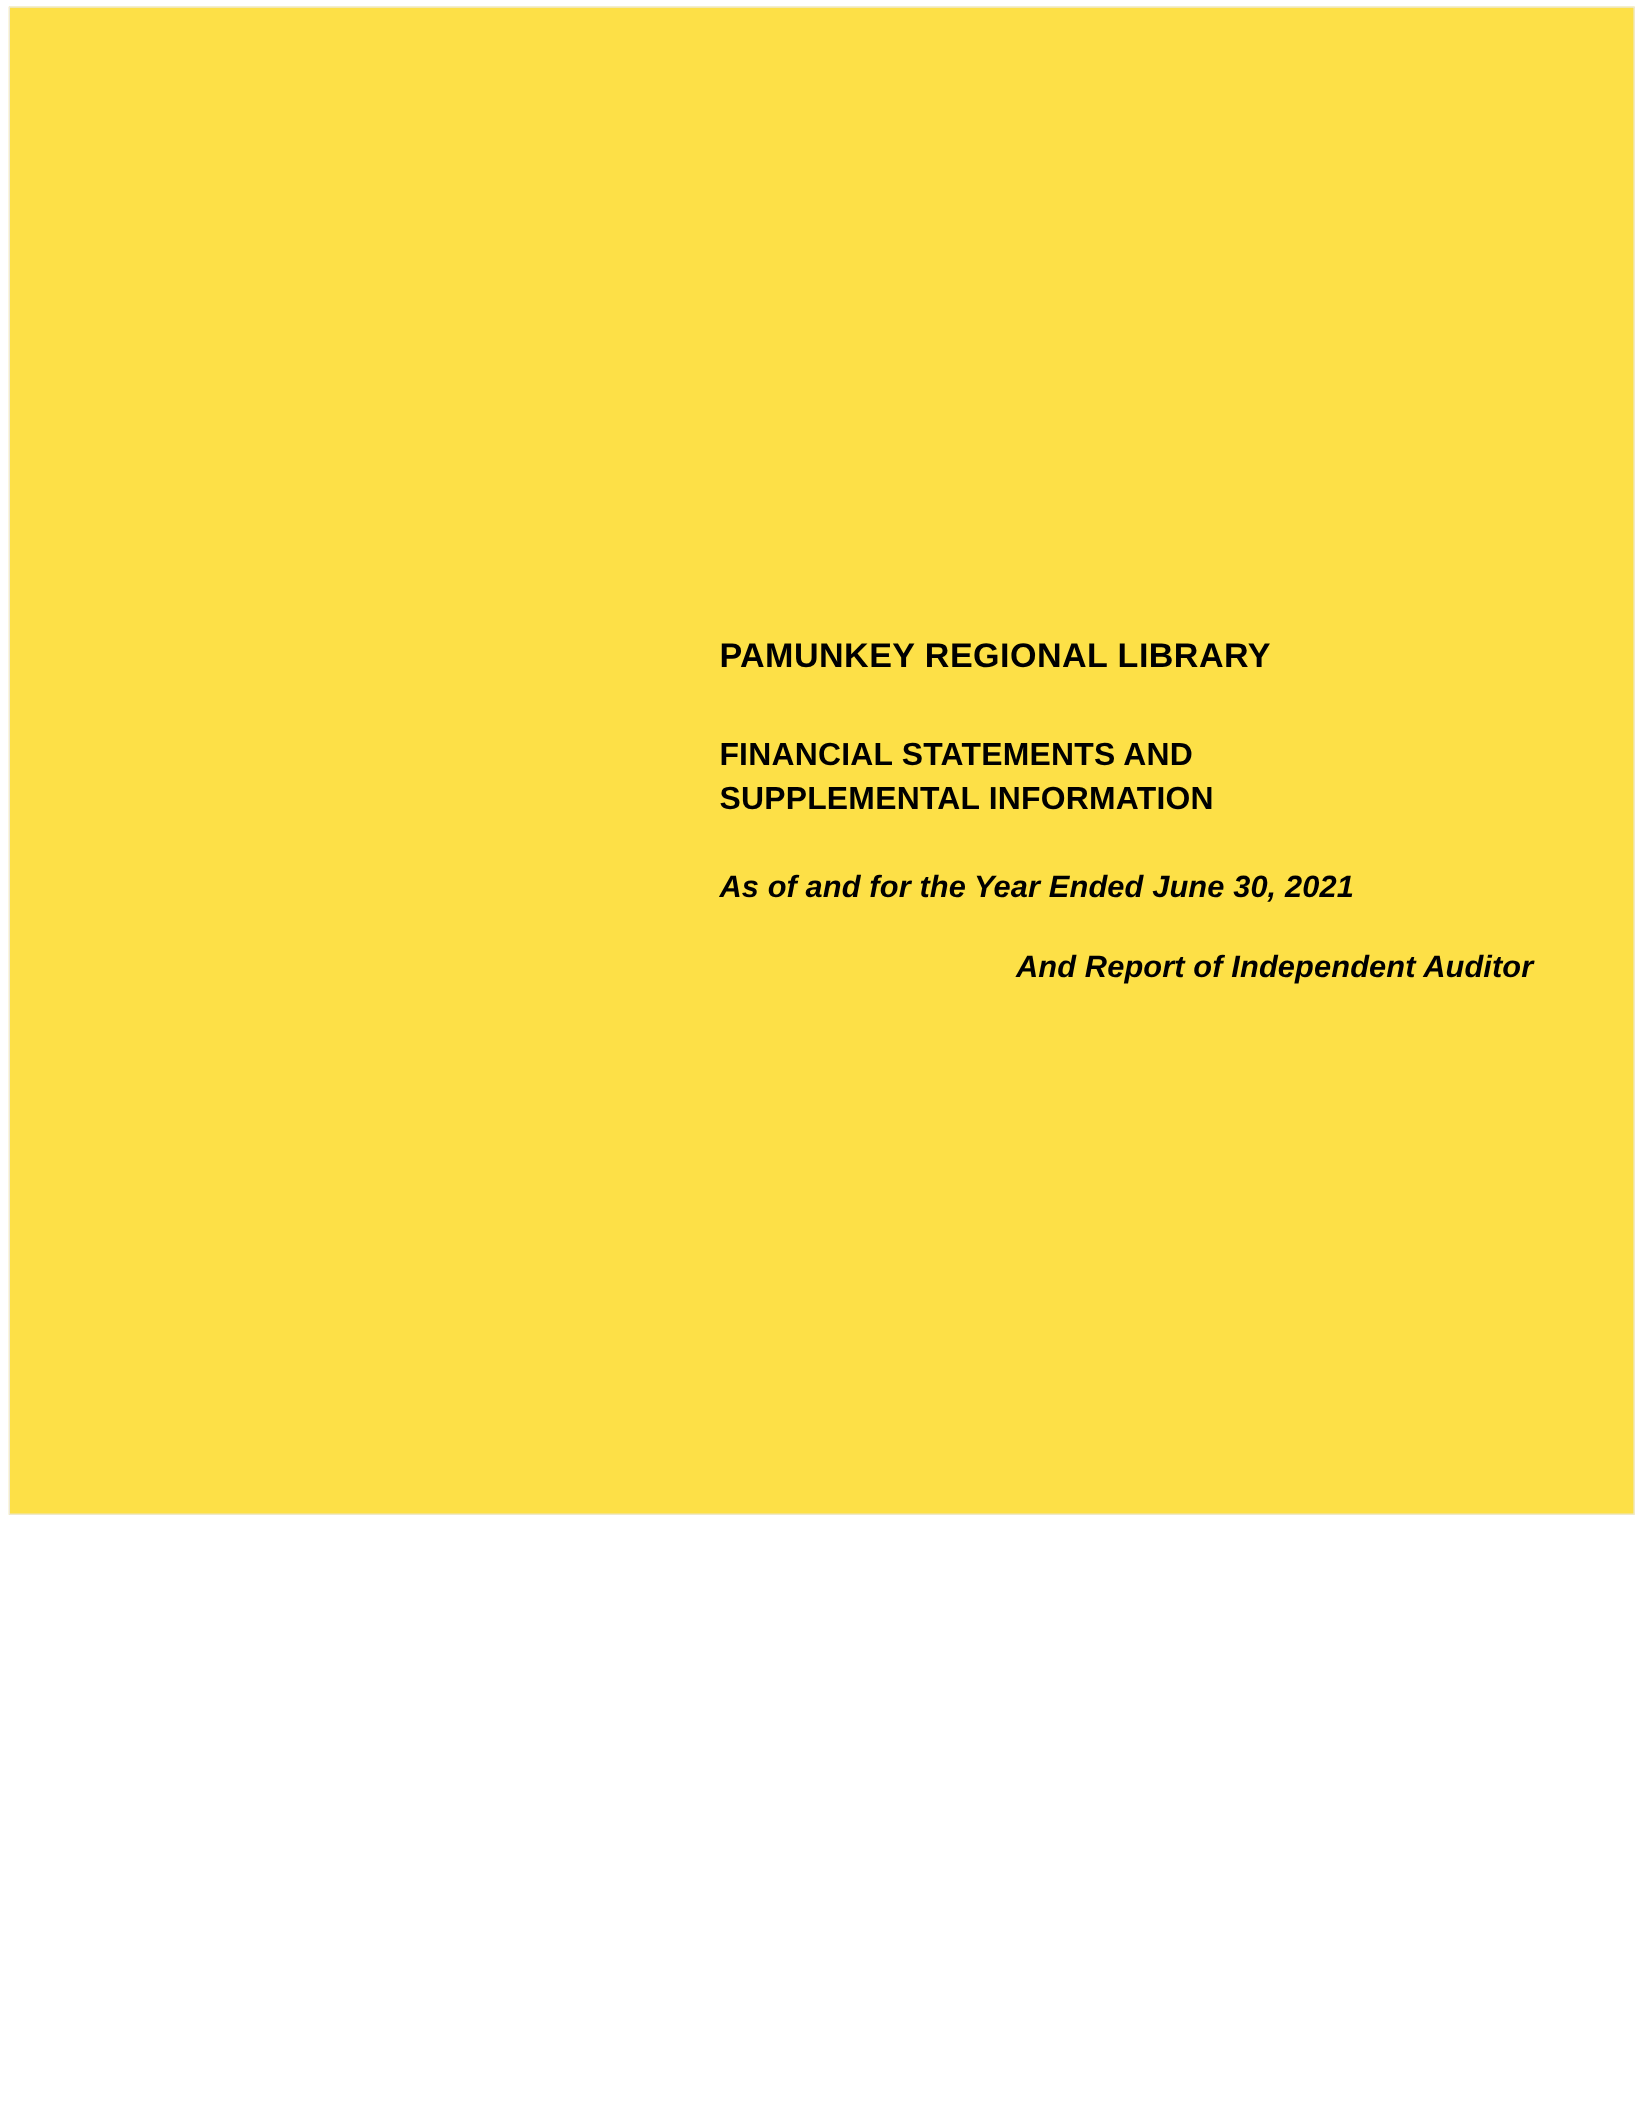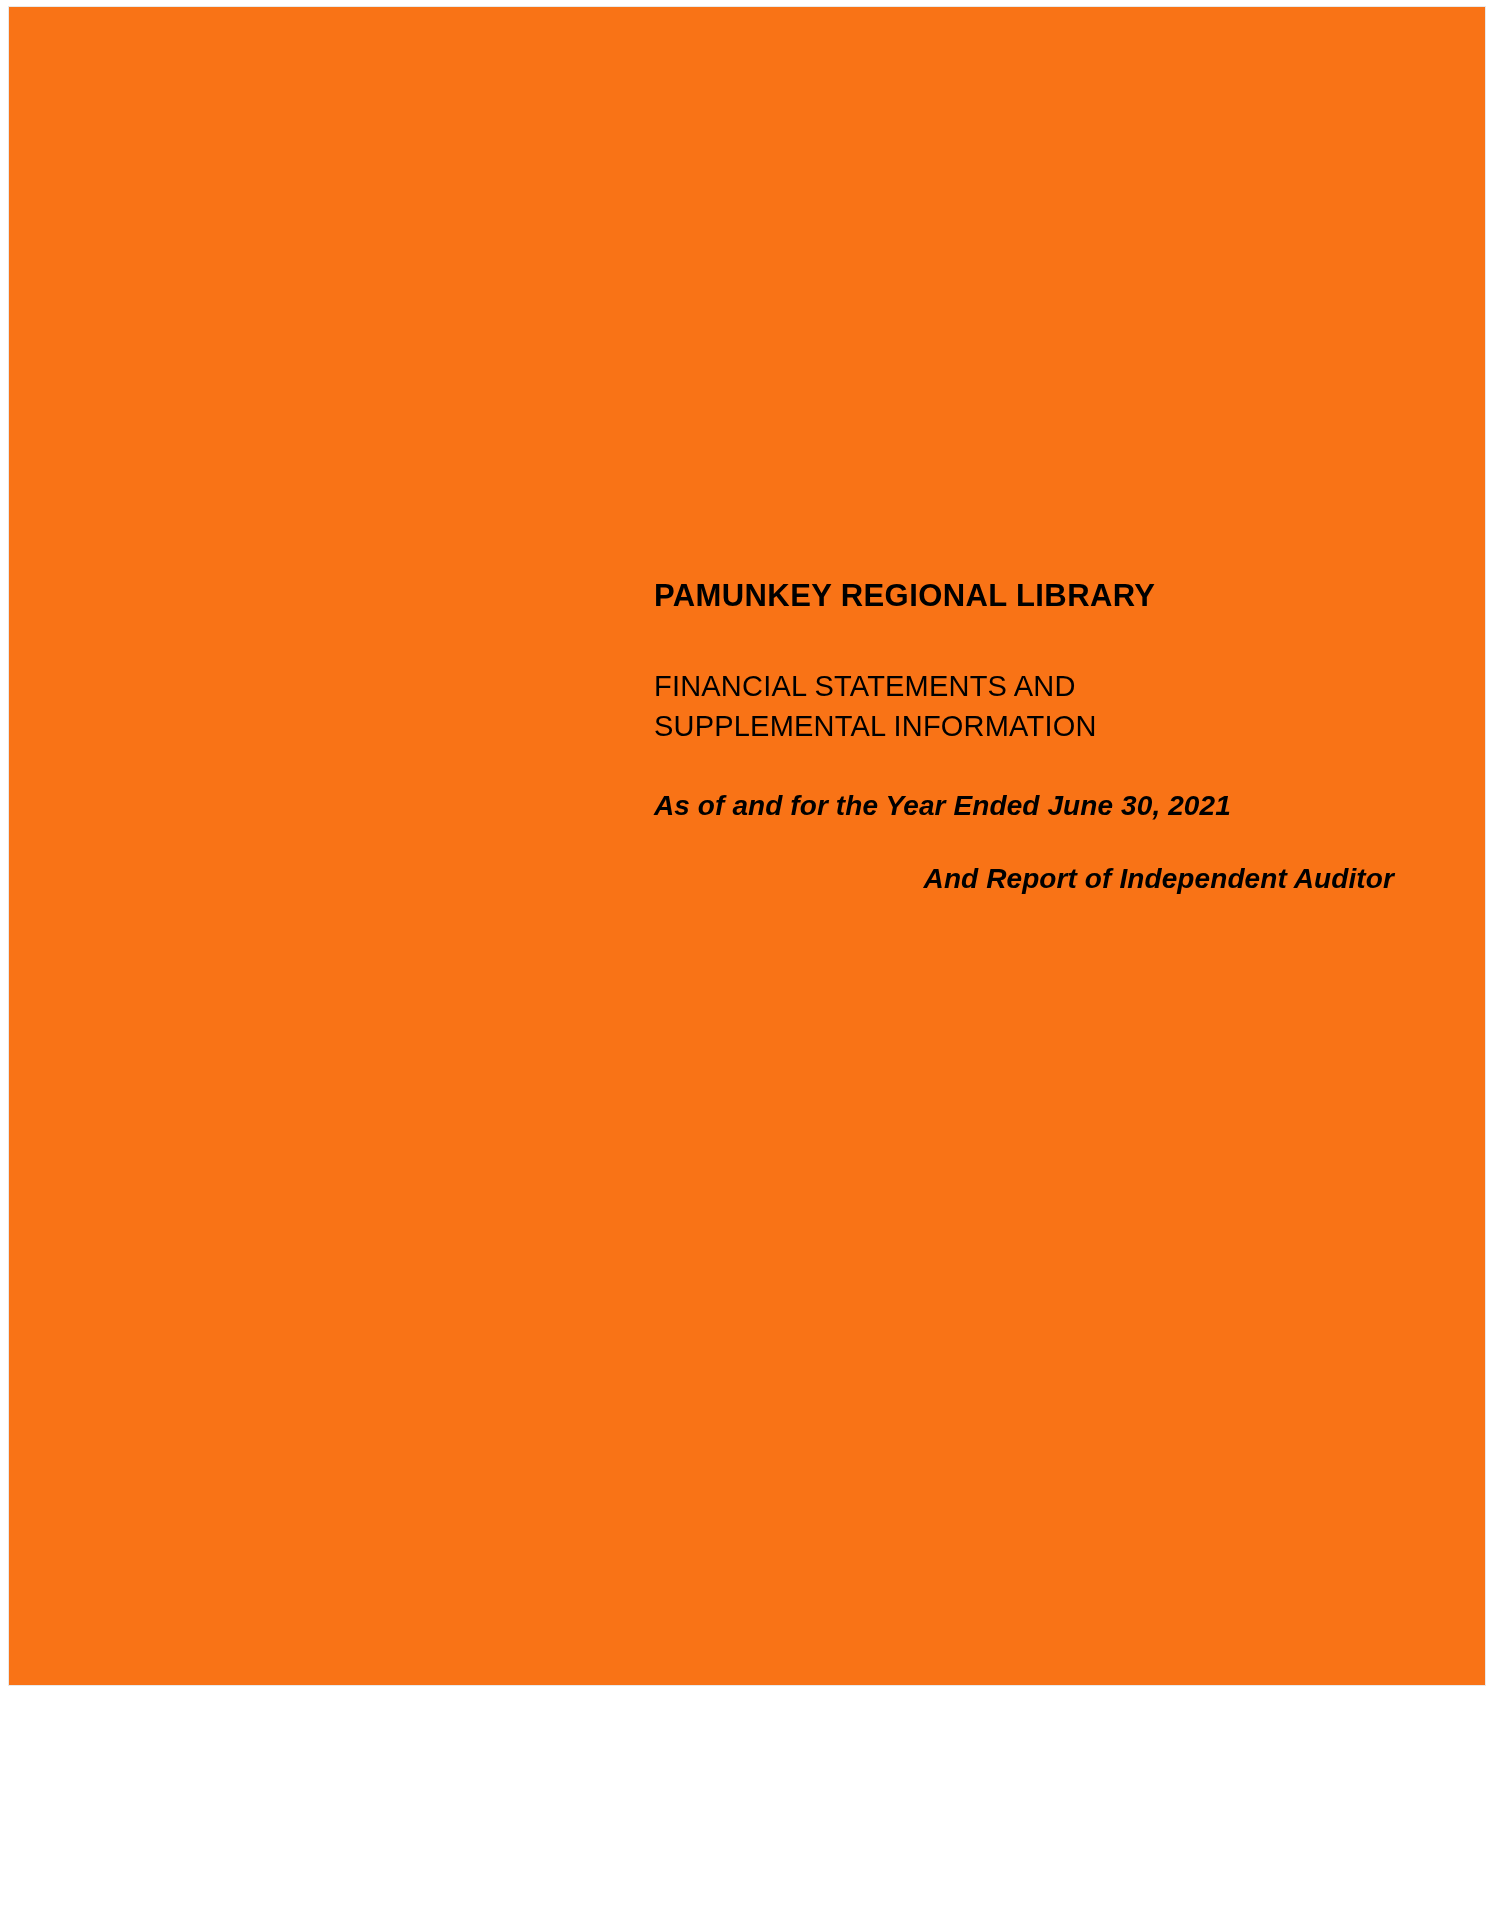--- a/index.html
+++ b/index.html
@@ -15,42 +15,42 @@
     overflow: hidden;
     font-family: "Liberation Sans", sans-serif;
     color: #000000;
   }
   
   .page-sheet {
     position: absolute;
     left: 8px;
     top: 6px;
     width: 1478px;
-    height: 1680px;
-    background: #f97316;
+    height: 1371px;
+    background: #fde047;
     border: 1px solid #e9e9e9;
     box-sizing: border-box;
   }
   .title-block {
     position: absolute;
     left: 645px;
     top: 570px;
     width: 740px;
   }
   .doc-org {
     font-size: 31px;
     font-weight: bold;
     letter-spacing: 0.4px;
     line-height: 1.2;
     margin: 0 0 52px 0;
     white-space: nowrap;
   }
   .doc-subtitle {
     font-size: 29px;
-    font-weight: normal;
+    font-weight: bold;
     line-height: 1.38;
     margin: 0 0 42px 0;
     letter-spacing: 0.2px;
   }
   .doc-subtitle span { display: block; }
   .doc-meta {
     font-size: 28px;
     font-weight: bold;
     font-style: italic;
     line-height: 1.3;

